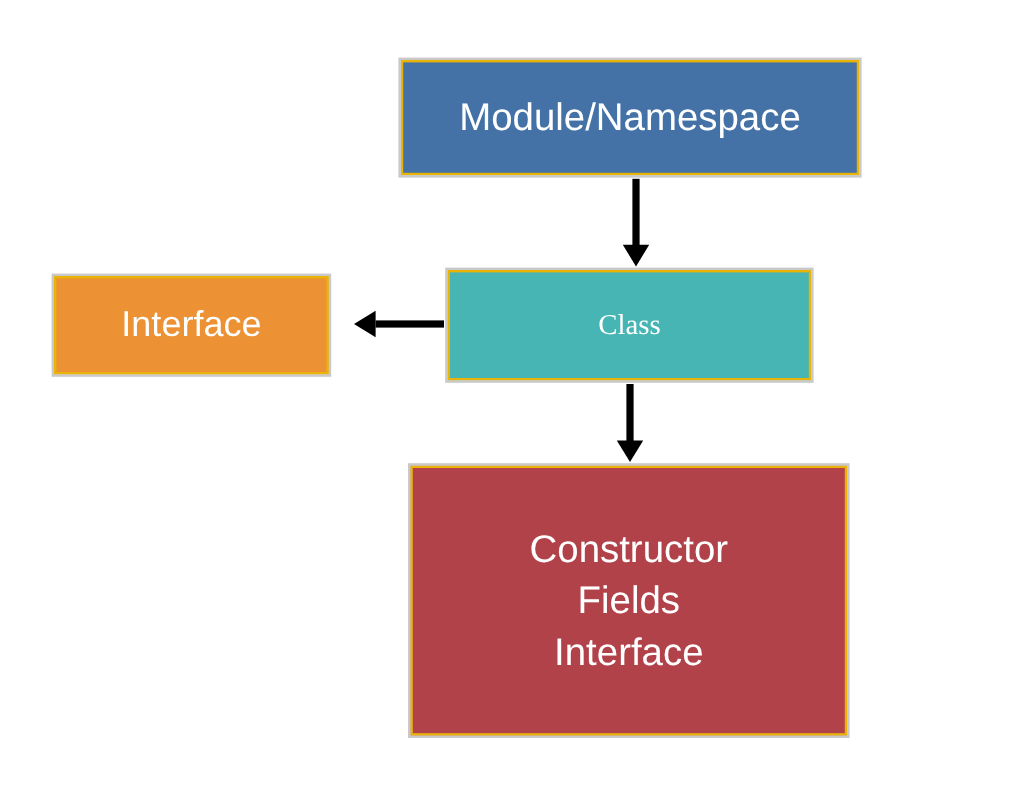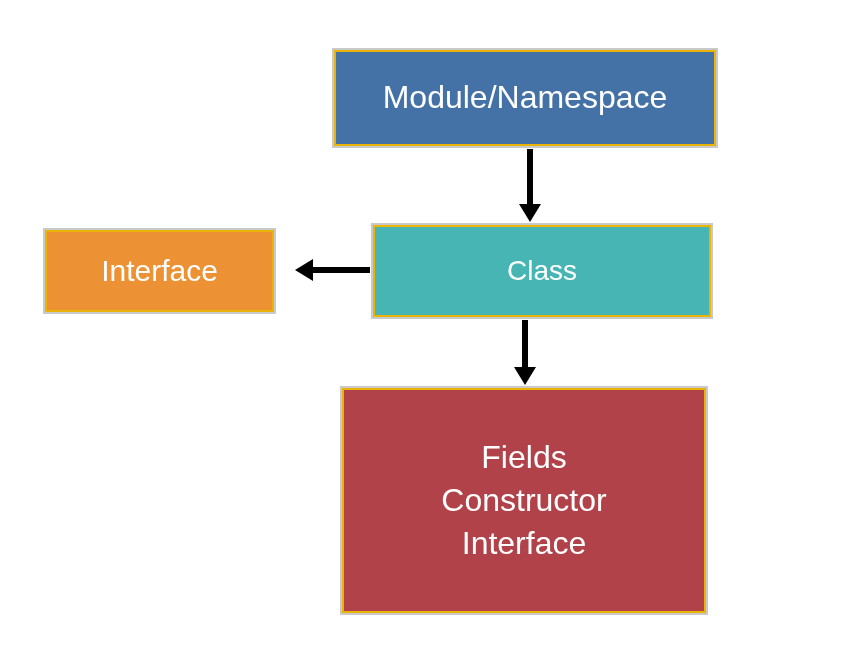--- a/index.html
+++ b/index.html
@@ -58,31 +58,31 @@
 
 <div class="arrow" style="left:519px; top:149px; width:22px; height:73px;">
   <div class="shaft" style="left:8px; top:0; width:6px; height:56px;"></div>
   <div class="head head-down" style="left:0; top:55px;"></div>
 </div>
 
 <div class="box" style="left:45px; top:230px; width:229px; height:82px; background:#ec9234; font-size:30px;">
   <span>Interface</span>
 </div>
 
-<div class="box" style="left:373px; top:225px; width:338px; height:92px; background:#46b5b4; font-size:28px;">
+<div class="box" style="left:373px; top:225px; width:303px; height:92px; background:#46b5b4; font-size:24px;font-family:Liberation Serif, serif;">
   <span>Class</span>
 </div>
 
 <div class="arrow" style="left:295px; top:259px; width:75px; height:22px;">
   <div class="shaft" style="left:18px; top:8px; width:57px; height:6px;"></div>
   <div class="head head-left" style="left:0; top:0;"></div>
 </div>
 
 <div class="arrow" style="left:514px; top:320px; width:22px; height:65px;">
   <div class="shaft" style="left:8px; top:0; width:6px; height:48px;"></div>
   <div class="head head-down" style="left:0; top:47px;"></div>
 </div>
 
 <div class="box" style="left:342px; top:388px; width:364px; height:225px; background:#b24249; font-size:32px;">
+  <span>Constructor</span>
   <span>Fields</span>
-  <span>Constructor</span>
   <span>Interface</span>
 </div>
 
 </body></html>

